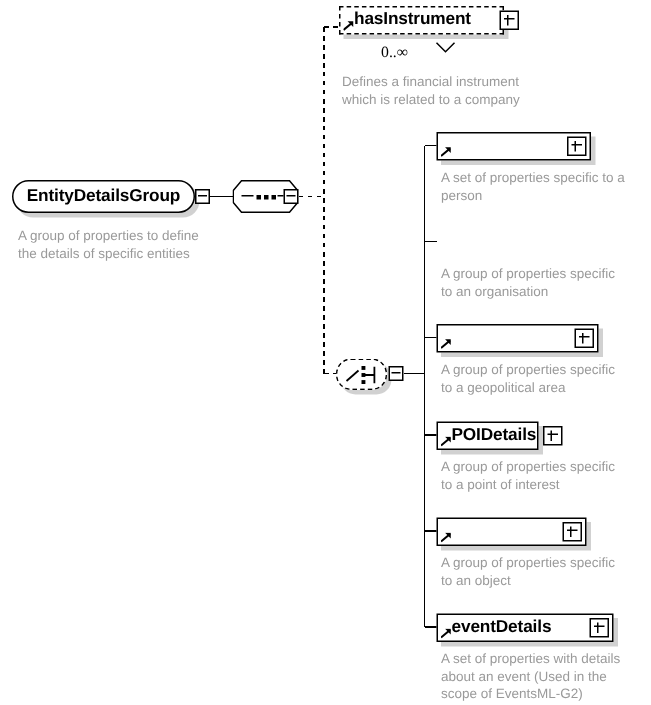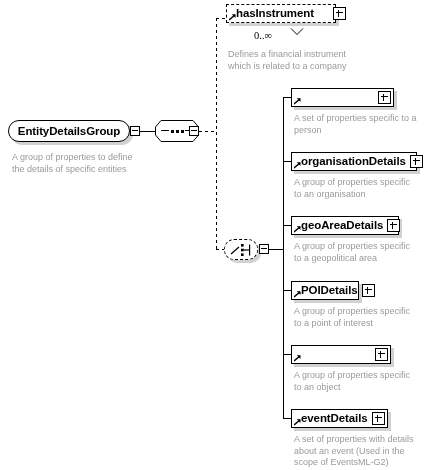--- a/index.html
+++ b/index.html
@@ -285,37 +285,28 @@
   <div class="node" style="left:291px; top:88px; width:103px;">
     <svg class="refarrow" viewBox="0 0 7 7" width="7" height="7">
       <path d="M0,6 L6,1" stroke="#000" stroke-width="1.4" fill="none"></path>
       <path d="M6.5,0.2 L6.5,4 L2.7,0.2 Z" fill="#000"></path>
     </svg>
     <span class="expander plus"></span>
   </div>
   <div class="annot" style="left:294px; top:113px; width:140px;">A set of properties specific to a
 person</div>
 
-  <div class="node" style="left:291px; top:152px; width:126px;">
-    <svg class="refarrow" viewBox="0 0 7 7" width="7" height="7">
-      <path d="M0,6 L6,1" stroke="#000" stroke-width="1.4" fill="none"></path>
-      <path d="M6.5,0.2 L6.5,4 L2.7,0.2 Z" fill="#000"></path>
-    </svg>
-    <span class="label">organisationDetails</span>
-    <span class="expander plus"></span>
-  </div>
   <div class="annot" style="left:294px; top:177px; width:140px;">A group of properties specific
 to an organisation</div>
 
   <div class="node" style="left:291px; top:216px; width:108px;">
     <svg class="refarrow" viewBox="0 0 7 7" width="7" height="7">
       <path d="M0,6 L6,1" stroke="#000" stroke-width="1.4" fill="none"></path>
       <path d="M6.5,0.2 L6.5,4 L2.7,0.2 Z" fill="#000"></path>
     </svg>
-    <span class="label">geoAreaDetails</span>
     <span class="expander plus"></span>
   </div>
   <div class="annot" style="left:294px; top:241px; width:140px;">A group of properties specific
 to a geopolitical area</div>
 
   <div class="node" style="left:291px; top:281px; width:68px;">
     <svg class="refarrow" viewBox="0 0 7 7" width="7" height="7">
       <path d="M0,6 L6,1" stroke="#000" stroke-width="1.4" fill="none"></path>
       <path d="M6.5,0.2 L6.5,4 L2.7,0.2 Z" fill="#000"></path>
     </svg>
@@ -328,21 +319,21 @@
   <div class="node" style="left:291px; top:345px; width:100px;">
     <svg class="refarrow" viewBox="0 0 7 7" width="7" height="7">
       <path d="M0,6 L6,1" stroke="#000" stroke-width="1.4" fill="none"></path>
       <path d="M6.5,0.2 L6.5,4 L2.7,0.2 Z" fill="#000"></path>
     </svg>
     <span class="expander plus"></span>
   </div>
   <div class="annot" style="left:294px; top:370px; width:140px;">A group of properties specific
 to an object</div>
 
-  <div class="node" style="left:291px; top:409px; width:97px;">
+  <div class="node" style="left:291px; top:409px; width:118px;">
     <svg class="refarrow" viewBox="0 0 7 7" width="7" height="7">
       <path d="M0,6 L6,1" stroke="#000" stroke-width="1.4" fill="none"></path>
       <path d="M6.5,0.2 L6.5,4 L2.7,0.2 Z" fill="#000"></path>
     </svg>
     <span class="label">eventDetails</span>
     <span class="expander plus"></span>
   </div>
   <div class="annot" style="left:294px; top:434px; width:140px;">A set of properties with details
 about an event (Used in the
 scope of EventsML-G2)</div>

